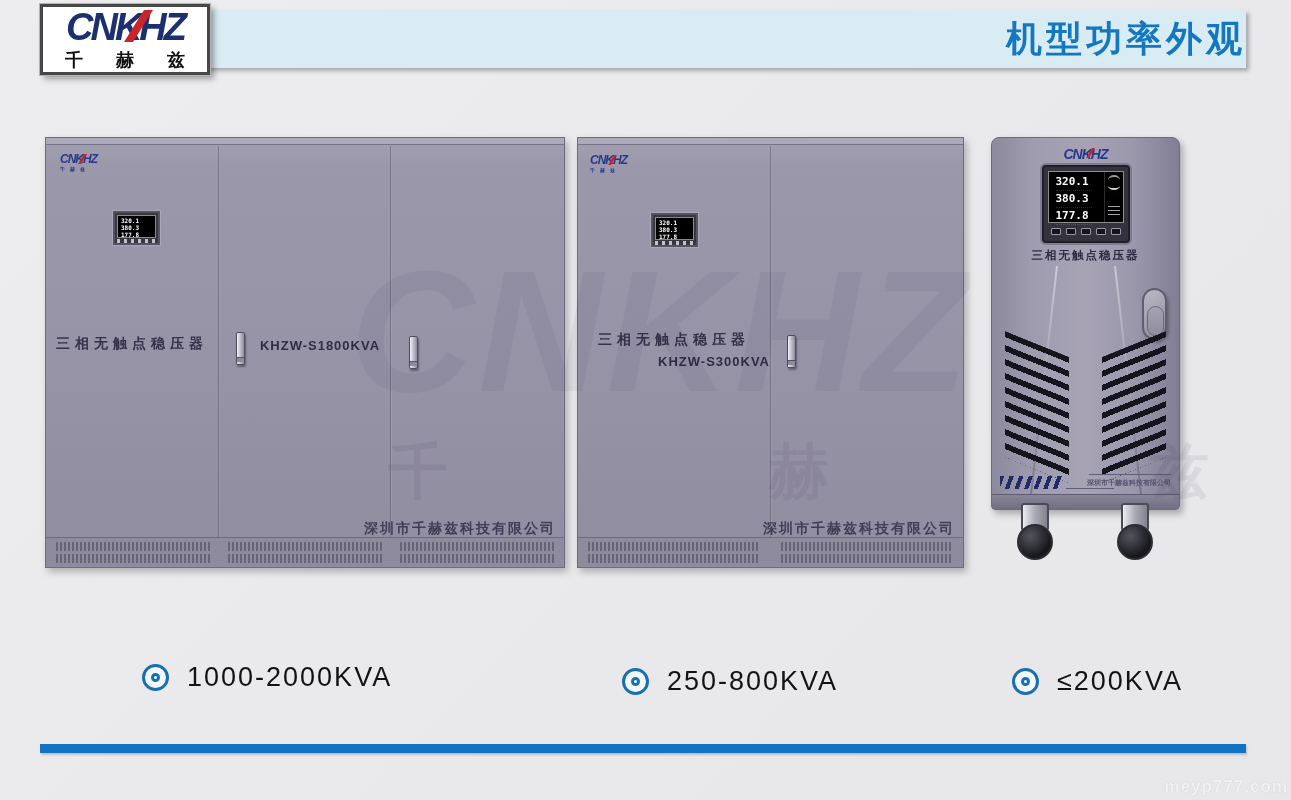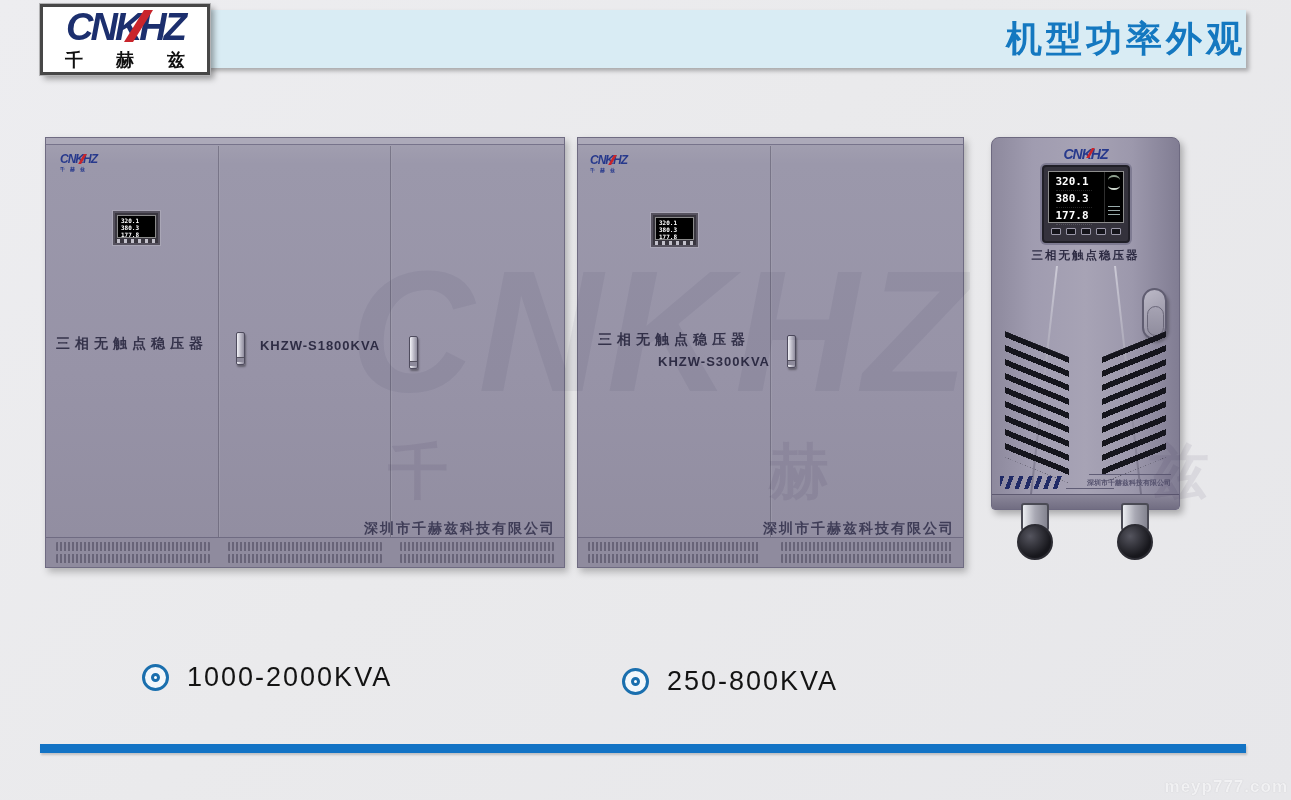--- a/index.html
+++ b/index.html
@@ -408,17 +408,23 @@
       <div class="bullet-inner"></div>
     </div>
     <div class="power-text">1000-2000KVA</div>
   </div>
   <div class="power-row pr2">
     <div class="bullet">
       <div class="bullet-inner"></div>
     </div>
     <div class="power-text">250-800KVA</div>
   </div>
+  <div class="power-row pr3">
+    <div class="bullet">
+      <div class="bullet-inner"></div>
+    </div>
+    <div class="power-text">≤200KVA</div>
+  </div>
 
   <div class="footer-line"></div>
   <div class="site-mark">meyp777.com</div>
 
 </div>
 
 </body></html>

